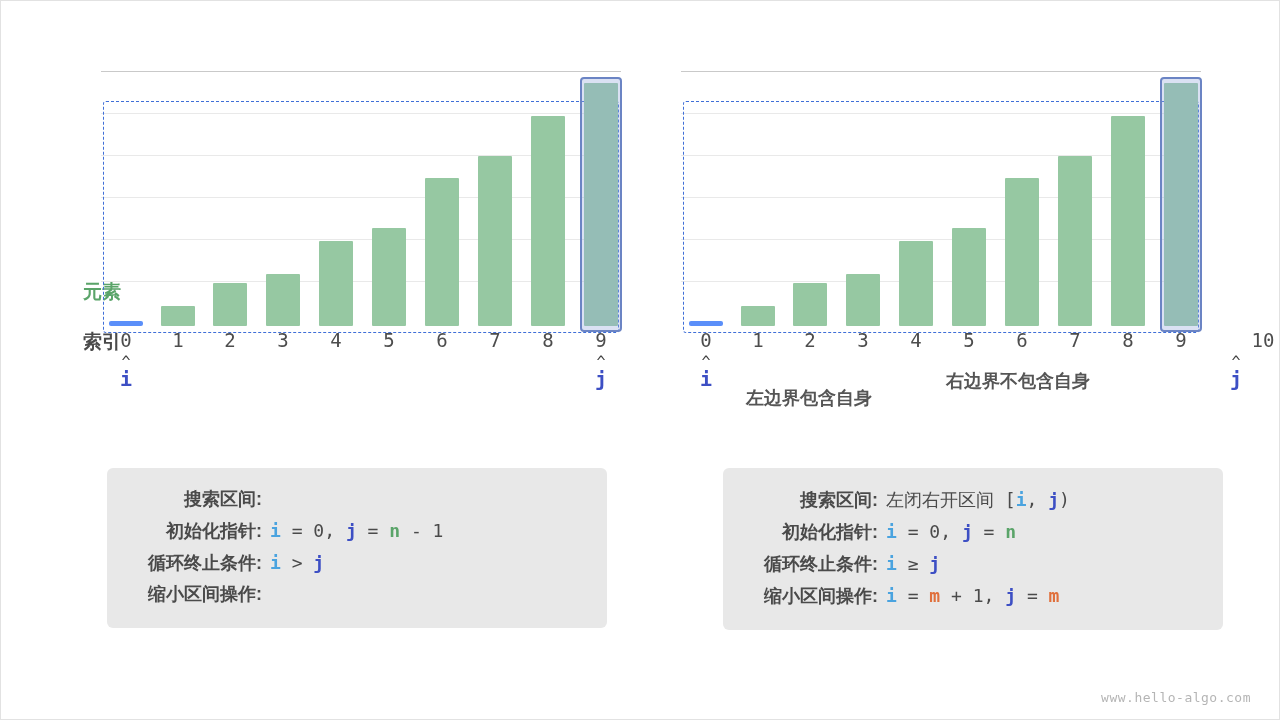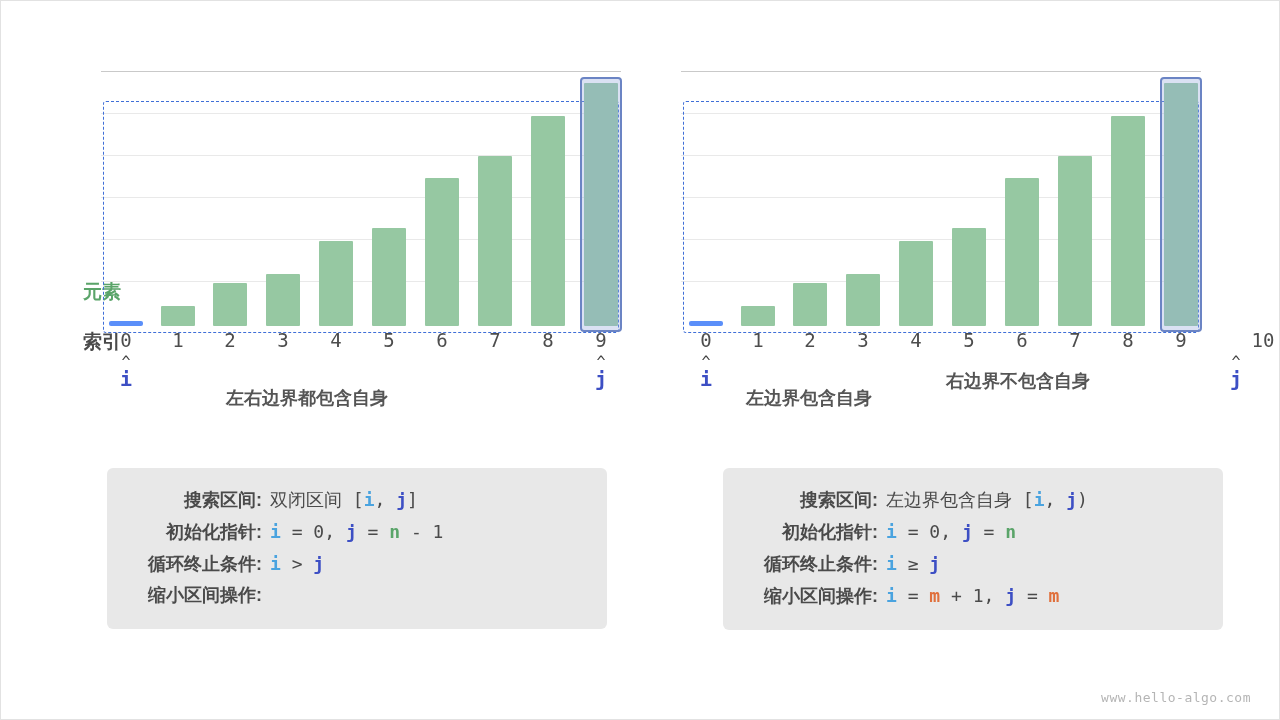--- a/index.html
+++ b/index.html
@@ -254,21 +254,20 @@
 
     <div class="pointer" style="left:48px; top:296px;">
       <div class="caret">^</div>
       <div class="pname">i</div>
     </div>
     <div class="pointer" style="left:523px; top:296px;">
       <div class="caret">^</div>
       <div class="pname">j</div>
     </div>
 
-    <div class="caption" style="left:165px; top:325px;">左右边界都包含自身</div>
   </div>
 
   <div class="panel right">
 
     <div class="chart" style="width:520px;">
       <div class="gridline top" style="top:0px"></div>
       <div class="gridline" style="top:42px"></div>
       <div class="gridline" style="top:84px"></div>
       <div class="gridline" style="top:126px"></div>
       <div class="gridline" style="top:168px"></div>
@@ -314,39 +313,38 @@
       <div class="pname">j</div>
     </div>
 
     <div class="caption" style="left:105px; top:325px;font-family:Liberation Serif, serif;">左边界包含自身</div>
     <div class="caption" style="left:305px; top:308px;">右边界不包含自身</div>
   </div>
 
   <div class="infobox left">
     <div class="inforow">
       <span class="lab">搜索区间:</span>
-      <span class="val"><span>双闭区间 [</span><span class="v-i">i</span><span>, </span><span class="v-j">j</span><span>]</span></span>
     </div>
     <div class="inforow">
       <span class="lab">初始化指针:</span>
       <span class="val"><span class="v-i">i</span><span> = 0, </span><span class="v-j">j</span><span> = </span><span class="v-n">n</span><span> - 1</span></span>
     </div>
     <div class="inforow">
       <span class="lab">循环终止条件:</span>
       <span class="val"><span class="v-i">i</span><span> &gt; </span><span class="v-j">j</span></span>
     </div>
     <div class="inforow">
       <span class="lab">缩小区间操作:</span>
     </div>
   </div>
 
   <div class="infobox right">
     <div class="inforow">
       <span class="lab">搜索区间:</span>
-      <span class="val"><span>左边界包含自身 [</span><span class="v-i">i</span><span>, </span><span class="v-j">j</span><span>)</span></span>
+      <span class="val"><span>左闭右开区间 [</span><span class="v-i">i</span><span>, </span><span class="v-j">j</span><span>)</span></span>
     </div>
     <div class="inforow">
       <span class="lab">初始化指针:</span>
       <span class="val"><span class="v-i">i</span><span> = 0, </span><span class="v-j">j</span><span> = </span><span class="v-n">n</span></span>
     </div>
     <div class="inforow">
       <span class="lab">循环终止条件:</span>
       <span class="val"><span class="v-i">i</span><span> ≥ </span><span class="v-j">j</span></span>
     </div>
     <div class="inforow">

